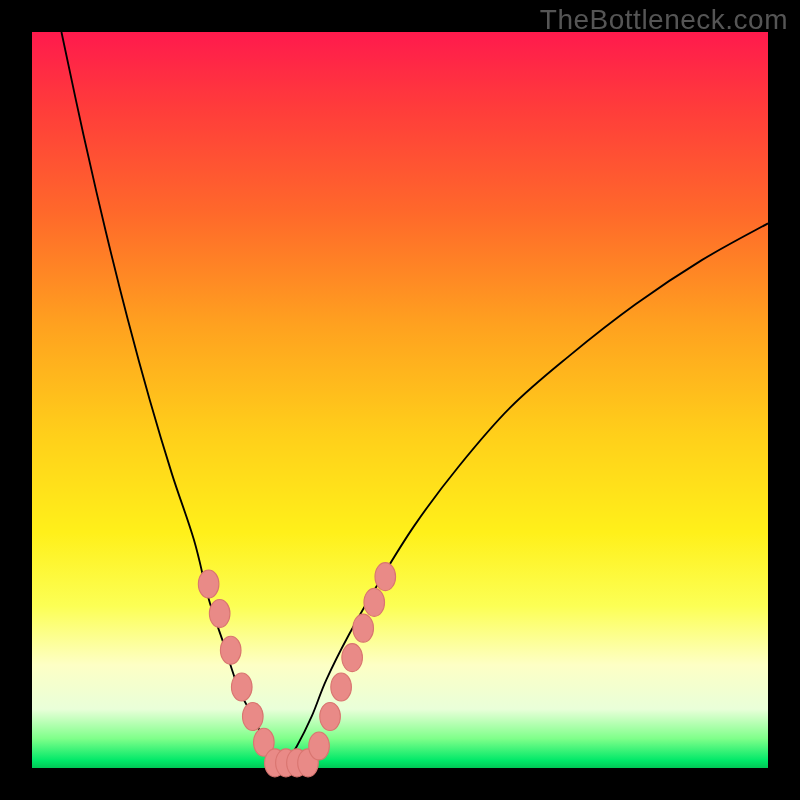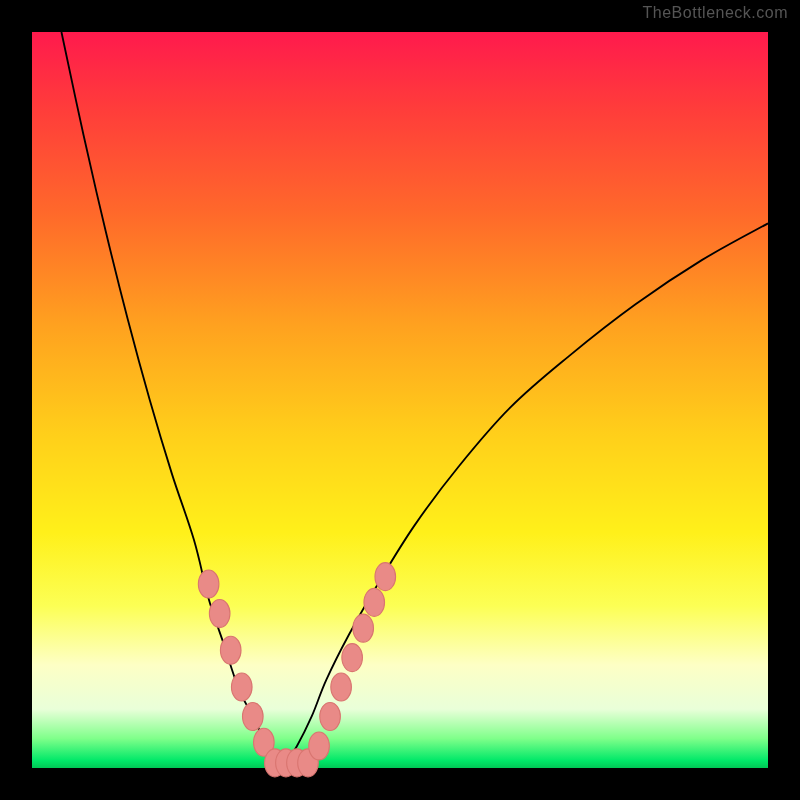--- a/index.html
+++ b/index.html
@@ -15,21 +15,21 @@
     position: relative;
     width: 800px;
     height: 800px;
     background: #000;
   }
   .watermark {
     position: absolute;
     top: 4px;
     right: 12px;
     color: #555;
-    font-size: 16px;
+    font-size: 28px;
     font-weight: 500;
     letter-spacing: 0.5px;
     z-index: 50;
   }
   .plot-area {
     position: absolute;
     left: 32px;
     top: 32px;
     width: 736px;
     height: 736px;

